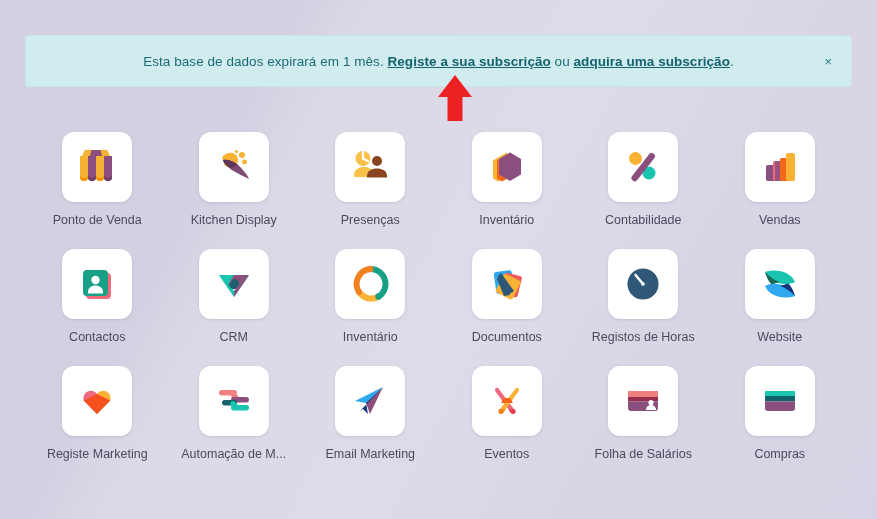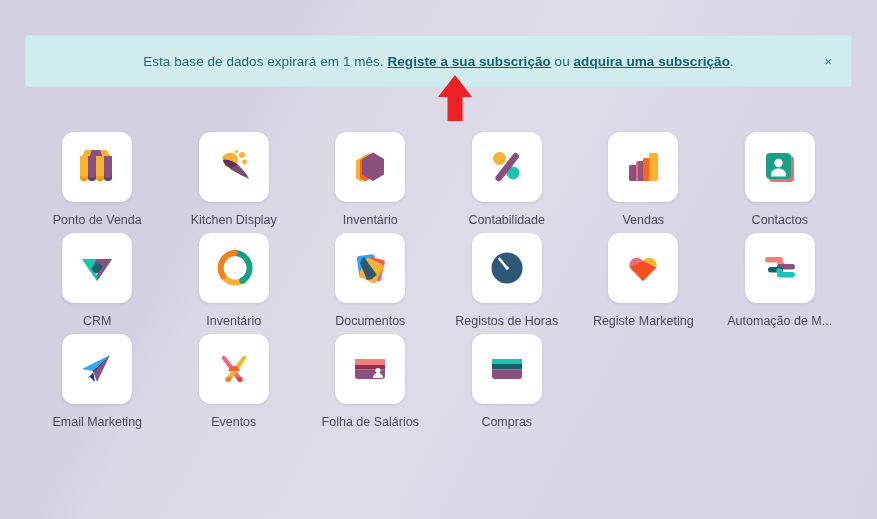--- a/index.html
+++ b/index.html
@@ -76,21 +76,21 @@
 
   
   #app-grid {
     position: absolute;
     left: 0;
     top: 132px;
     width: 877px;
     display: grid;
     grid-template-columns: repeat(6, 136.5px);
     justify-content: center;
-    row-gap: 6px;
+    row-gap: 22px;
   }
   .app-cell {
     width: 136.5px;
     display: flex;
     flex-direction: column;
     align-items: center;
     cursor: pointer;
   }
   .app-tile {
     width: 70px;
@@ -171,20 +171,32 @@
           <path d="M12 16 C20 14 29 21 36 31 L38 35 L34 33 C24 28 15 24 12 16 Z" fill="#7d4b74"></path>
           <path d="M12 16 C17 15 22 17 27 21 L20 24 C15 22 12.5 19 12 16 Z" fill="#5e3557"></path>
           <circle cx="31" cy="11" r="3" fill="#f9b233"></circle>
           <circle cx="33.5" cy="18" r="2.4" fill="#f9b233"></circle>
           <circle cx="25.5" cy="7.5" r="1.6" fill="#f9b233"></circle>
         </svg>
       </div>
       <div class="app-label">Kitchen Display</div>
     </div>
 
+    <div class="app-cell">
+      <div class="app-tile">
+        <svg width="46" height="46" viewBox="0 0 46 46">
+          <circle cx="16" cy="14.5" r="7.5" fill="#f9c04a"></circle>
+          <path d="M16 8 V14.5 L21 17" stroke="#ffffff" stroke-width="2.2" fill="none" stroke-linecap="round"></path>
+          <path d="M7 31 C7 25.5 12 23 17 23 C22 23 27 25.5 27 31 L27 33 H7 Z" fill="#f9c04a"></path>
+          <circle cx="30" cy="17" r="5" fill="#8a4520"></circle>
+          <path d="M20 32 C20 26.5 25 24.5 30 24.5 C35 24.5 40 26.5 40 32 L40 33.5 H20 Z" fill="#8a4520"></path>
+        </svg>
+      </div>
+      <div class="app-label">Presenças</div>
+    </div>
 
     <div class="app-cell">
       <div class="app-tile">
         <svg width="46" height="46" viewBox="0 0 46 46">
           <path d="M14 13.5 L23 8.5 L23 32.5 L14 37.5 L9 34.5 L9 16.5 Z" fill="#f9b233"></path>
           <path d="M18 13.5 L27 8.5 L27 32.5 L18 37.5 L13 34.5 L13 16.5 Z" fill="#f4661c"></path>
           <path d="M26 8.5 L37 15 L37 30.5 L26 37 L15 30.5 L15 15 Z" fill="#8a4f7d"></path>
         </svg>
       </div>
       <div class="app-label">Inventário</div>
@@ -272,20 +284,31 @@
           <path d="M23 38 A15 15 0 0 0 33.6 12.4 L23 23 Z" fill="#2ea8ef"></path>
           <path d="M34 12 A15 15 0 0 1 12 34 A15 15 0 0 1 34 12 Z" fill="#2f5878"></path>
           <circle cx="23" cy="23" r="12.5" fill="#2f5878"></circle>
           <path d="M23 23 L15.5 14" stroke="#ffffff" stroke-width="2.6" stroke-linecap="round"></path>
           <circle cx="23" cy="23" r="1.8" fill="#ffffff"></circle>
         </svg>
       </div>
       <div class="app-label">Registos de Horas</div>
     </div>
 
+    <div class="app-cell">
+      <div class="app-tile">
+        <svg width="46" height="46" viewBox="0 0 46 46">
+          <path d="M8 11 C20 7 34 11 38 21 C28 26 14 22 8 11 Z" fill="#19c5b0"></path>
+          <path d="M8 11 C14 17 19 20 23 21 L14.5 23.5 C11 19.5 9 15 8 11 Z" fill="#186b57"></path>
+          <path d="M38 35 C26 39 12 35 8 25 C18 20 32 24 38 35 Z" fill="#2ea8ef"></path>
+          <path d="M38 35 C32 29 27 26 23 25 L31.5 22.5 C35 26.5 37 31 38 35 Z" fill="#16357a"></path>
+        </svg>
+      </div>
+      <div class="app-label">Website</div>
+    </div>
 
     <div class="app-cell">
       <div class="app-tile">
         <svg width="46" height="46" viewBox="0 0 46 46">
           <path d="M23 16 A7.5 7.5 0 0 0 9.7 22.5 L23 36 Z" fill="#f0697f"></path>
           <path d="M23 16 A7.5 7.5 0 0 1 36.3 22.5 L23 36 Z" fill="#f9b233"></path>
           <path d="M23 16 L36.3 22.5 L23 36 L9.7 22.5 Z" fill="#f4511e"></path>
         </svg>
       </div>
       <div class="app-label">Registe Marketing</div>

